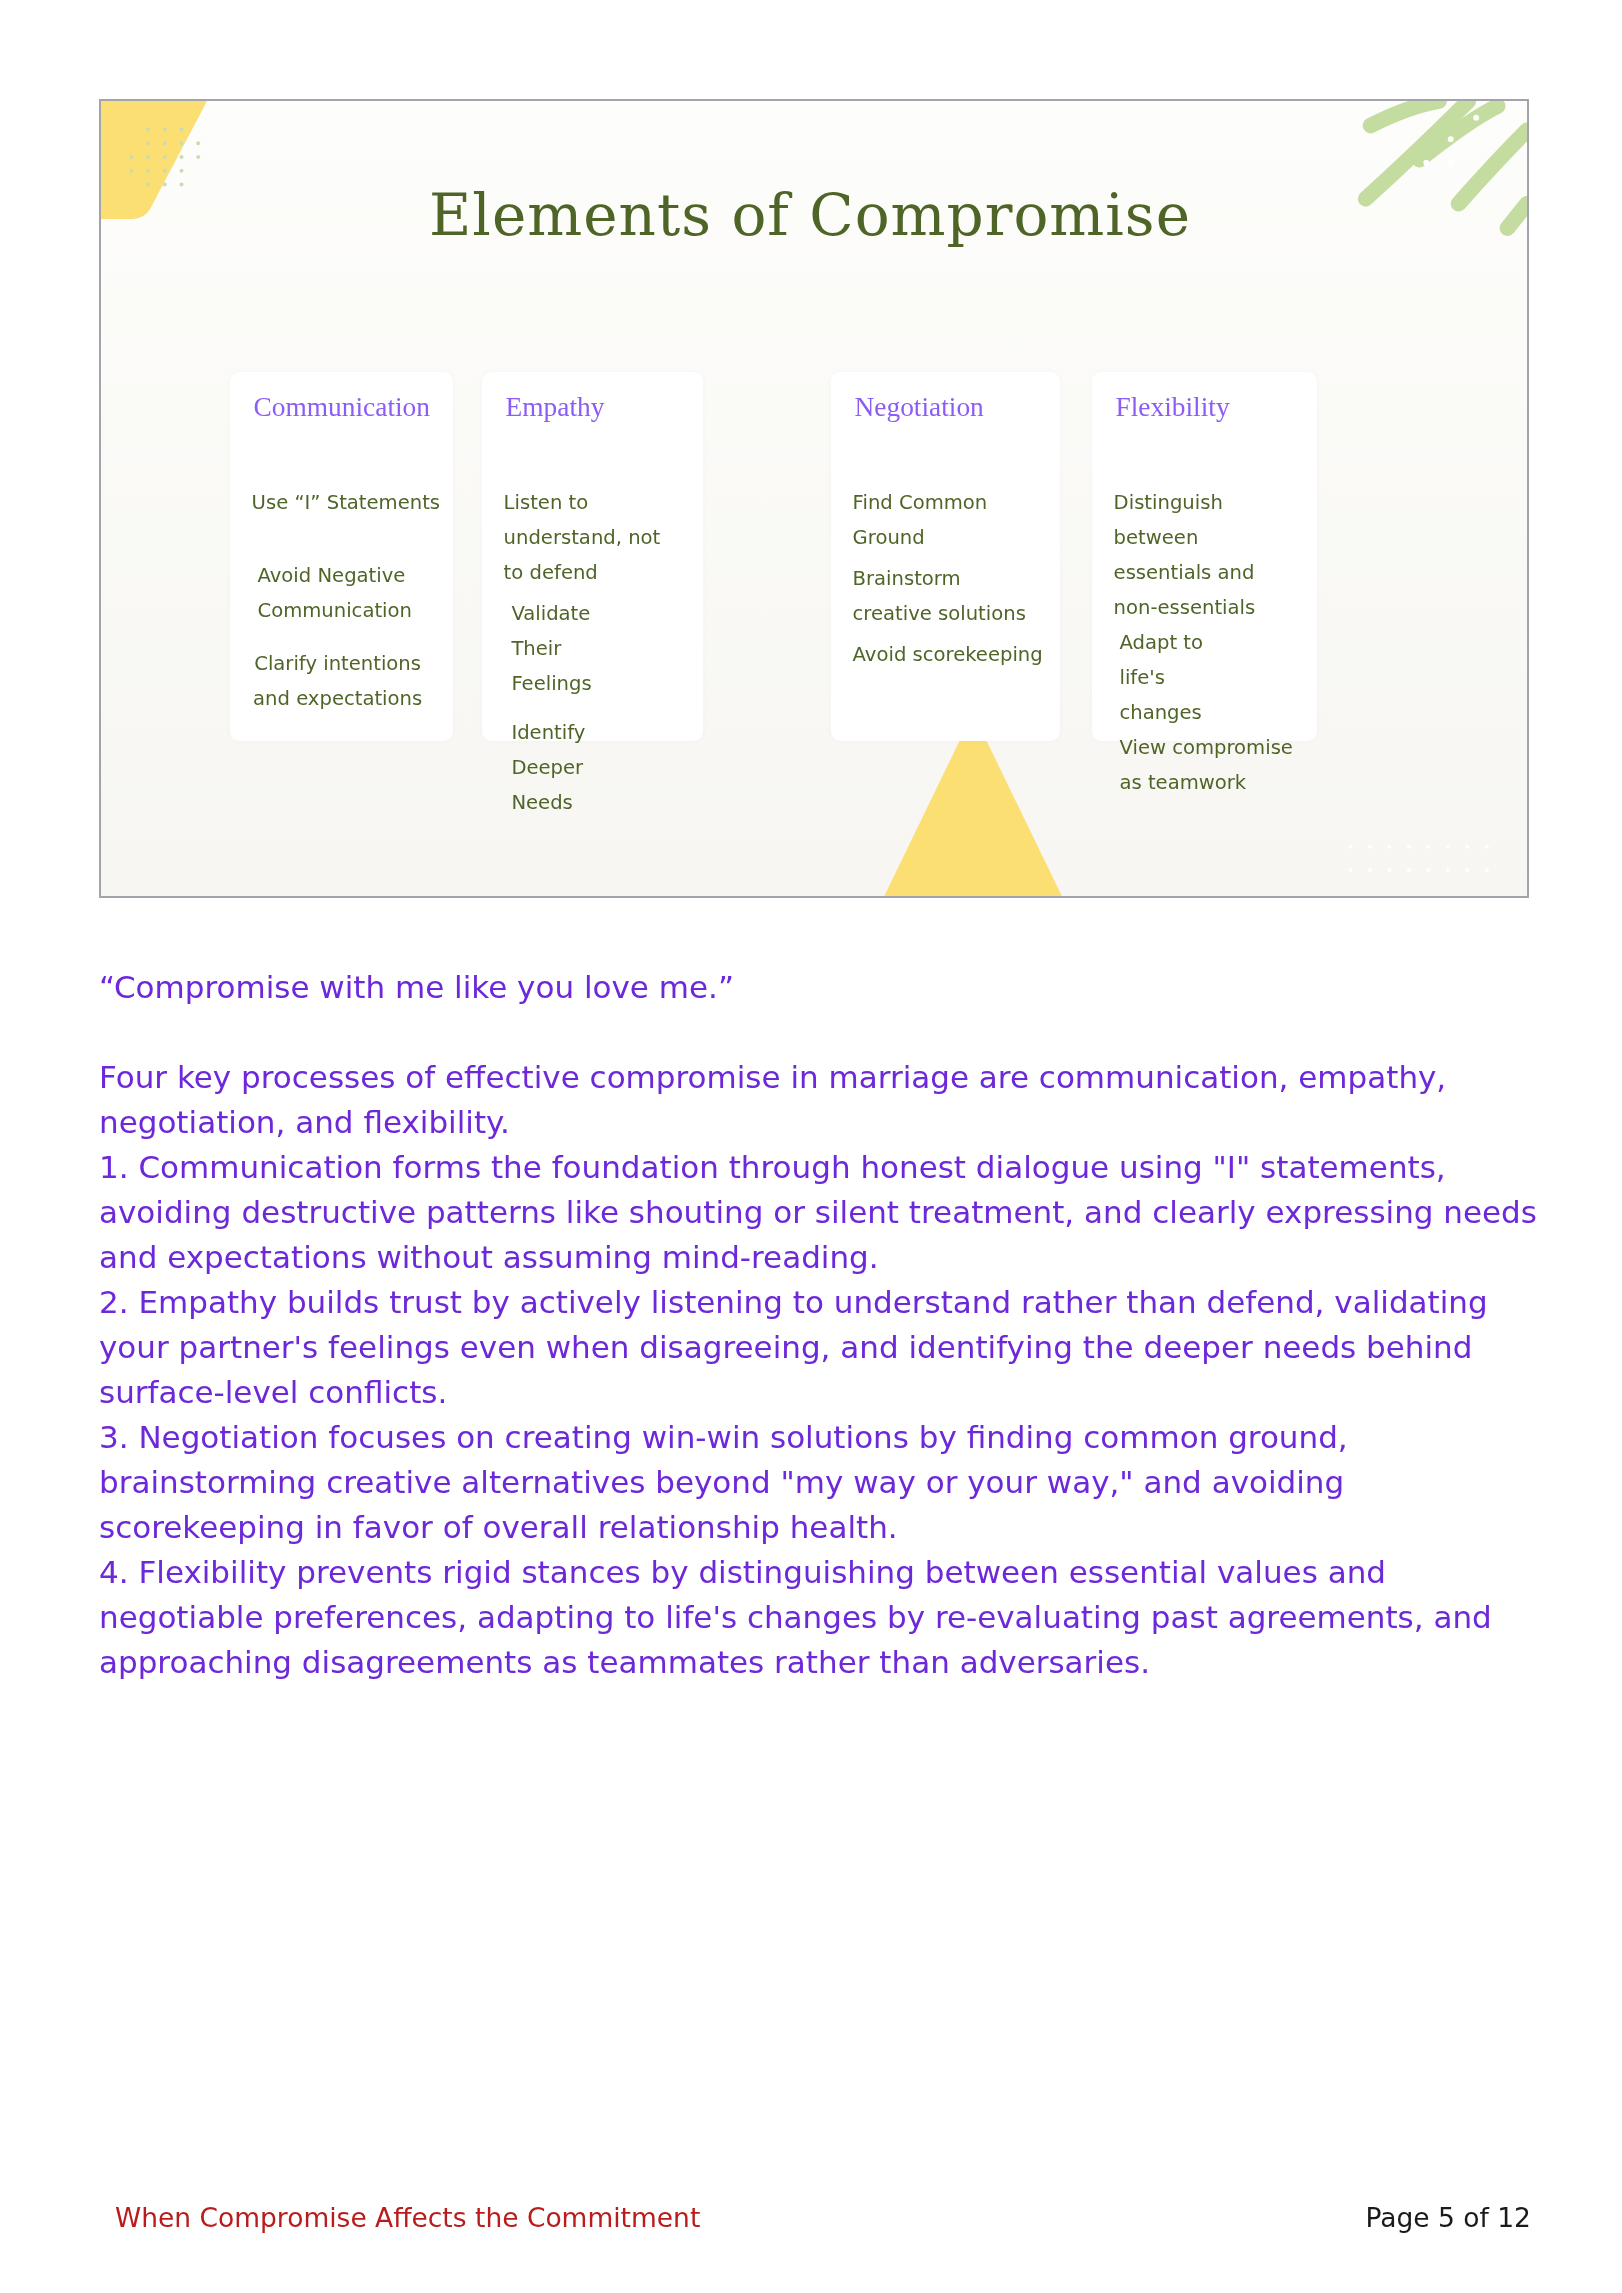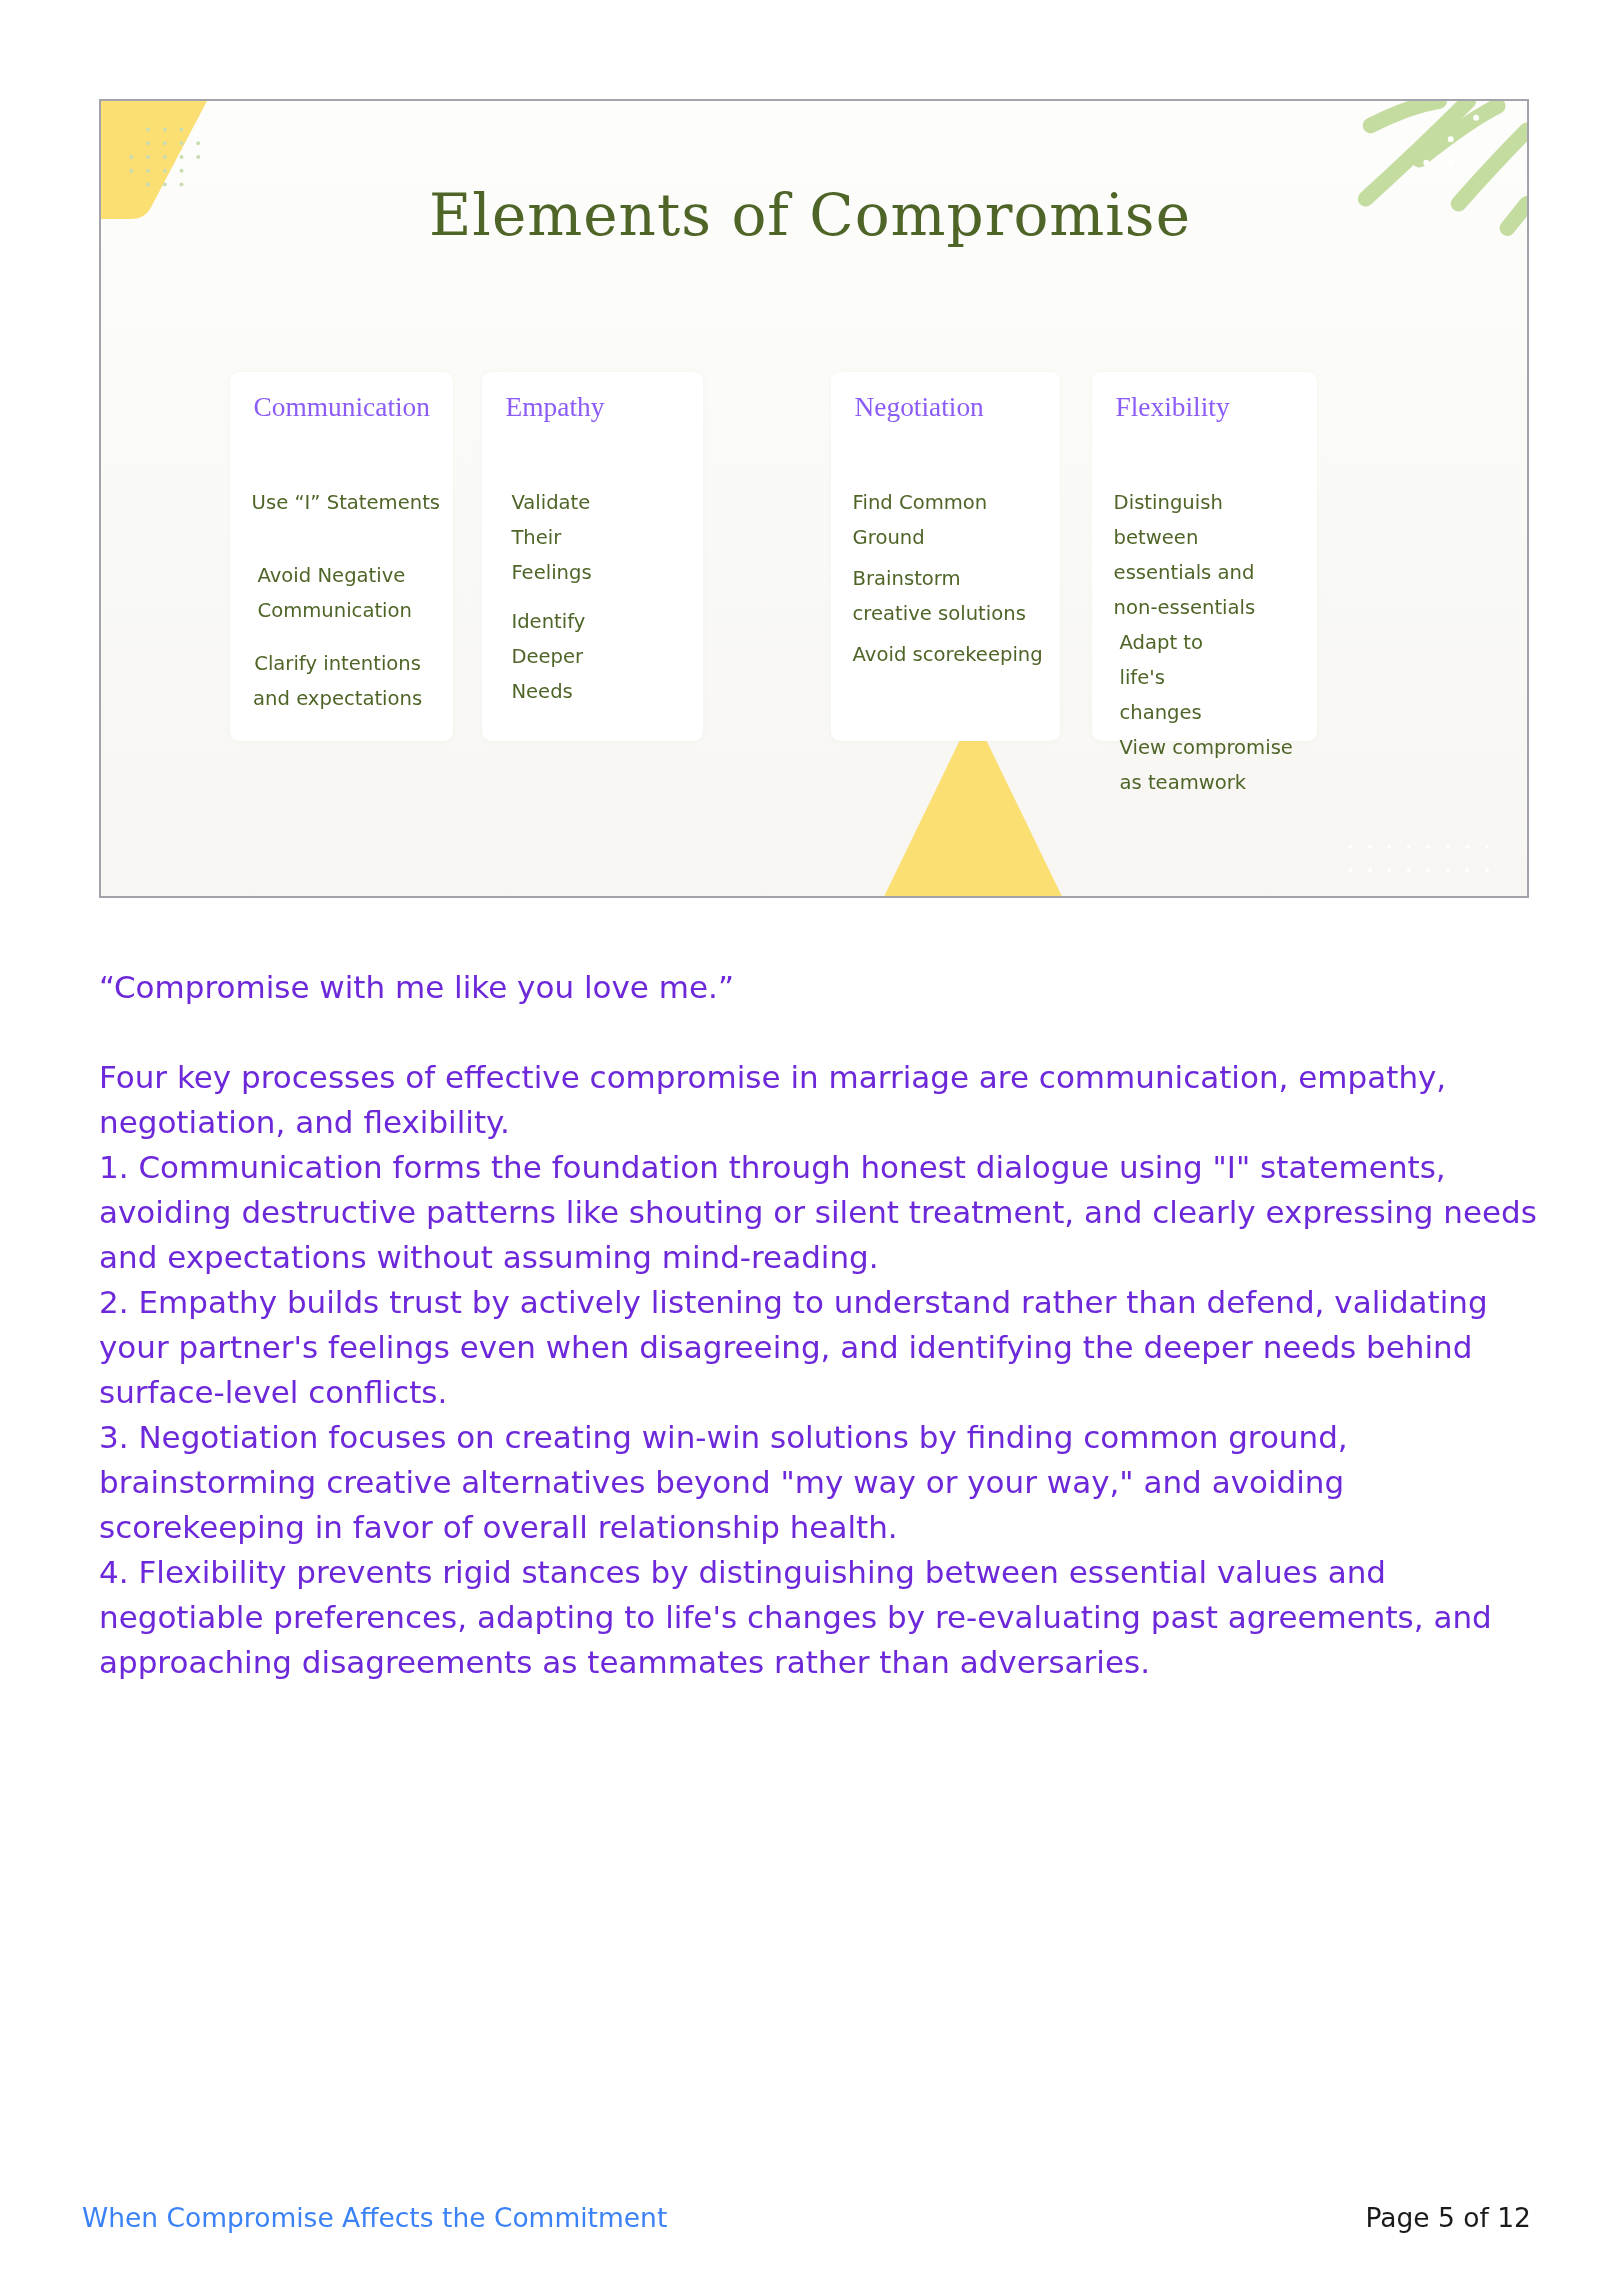--- a/index.html
+++ b/index.html
@@ -18,21 +18,21 @@
   .card.c2 { left: 381px; width: 221px; }
   .card.c3 { left: 730px; width: 229px; }
   .card.c3 { left: 730px; }
   .card.c4 { left: 991px; width: 225px; }
   .card.c2 { left: 381px; }
   .c1 .card-list li:nth-child(2) { padding-left: 5.9px; }
   .c1 .card-list li:nth-child(3) { text-align: center; padding-right: 9.8px; margin-left: -9.8px; }
   .body-text { position: absolute; left: 99px; top: 965px; width: 1441px; font-family: "DejaVu Sans", sans-serif; font-size: 31px; line-height: 45px; color: #6d28d9; }
   .body-text p { margin: 0; }
   .quote { margin-bottom: 45px !important; }
-  .footer-left { position: absolute; left: 82px; top: 2202px; font-family: "DejaVu Sans", sans-serif; font-size: 26.5px; color: #3b82f6; }
+  .footer-left { position: absolute; left: 115px; top: 2202px; font-family: "DejaVu Sans", sans-serif; font-size: 26.5px; color: #b91c1c; }
   .footer-right { position: absolute; right: 91px; top: 2202px; font-family: "DejaVu Sans", sans-serif; font-size: 26.5px; color: #1a1a1a; }
 </style>
 </head>
 <body>
 
 <div class="slide">
   <svg class="deco-yellow-corner" width="108" height="118" viewBox="0 0 110 120">
     <path d="M0 0 L108 0 L50 110 Q44 120 32 120 L0 120 Z" fill="#fbdf72"></path>
     <g fill="#c9dcb2">
       <circle cx="48" cy="29" r="2"></circle>
@@ -105,20 +105,21 @@
     <ul class="card-list">
       <li style="margin-bottom:38px">Use “I” Statements</li>
       <li style="margin-bottom:17.6px">Avoid Negative Communication</li>
       <li>Clarify intentions and expectations</li>
     </ul>
   </div>
 
   <div class="card c2">
     <div class="card-title">Empathy</div>
     <ul class="card-list">
+      <li style="padding-right:9.8px">Listen to understand, not to defend</li>
       <li style="padding-left:7.8px;padding-right:59px;margin-bottom:13.7px">Validate Their Feelings</li>
       <li style="padding-left:7.8px;padding-right:59px">Identify Deeper Needs</li>
     </ul>
   </div>
 
   <div class="card c3">
     <div class="card-title">Negotiation</div>
     <ul class="card-list">
       <li style="padding-right:59px">Find Common Ground</li>
       <li style="padding-right:9.8px">Brainstorm creative solutions</li>

